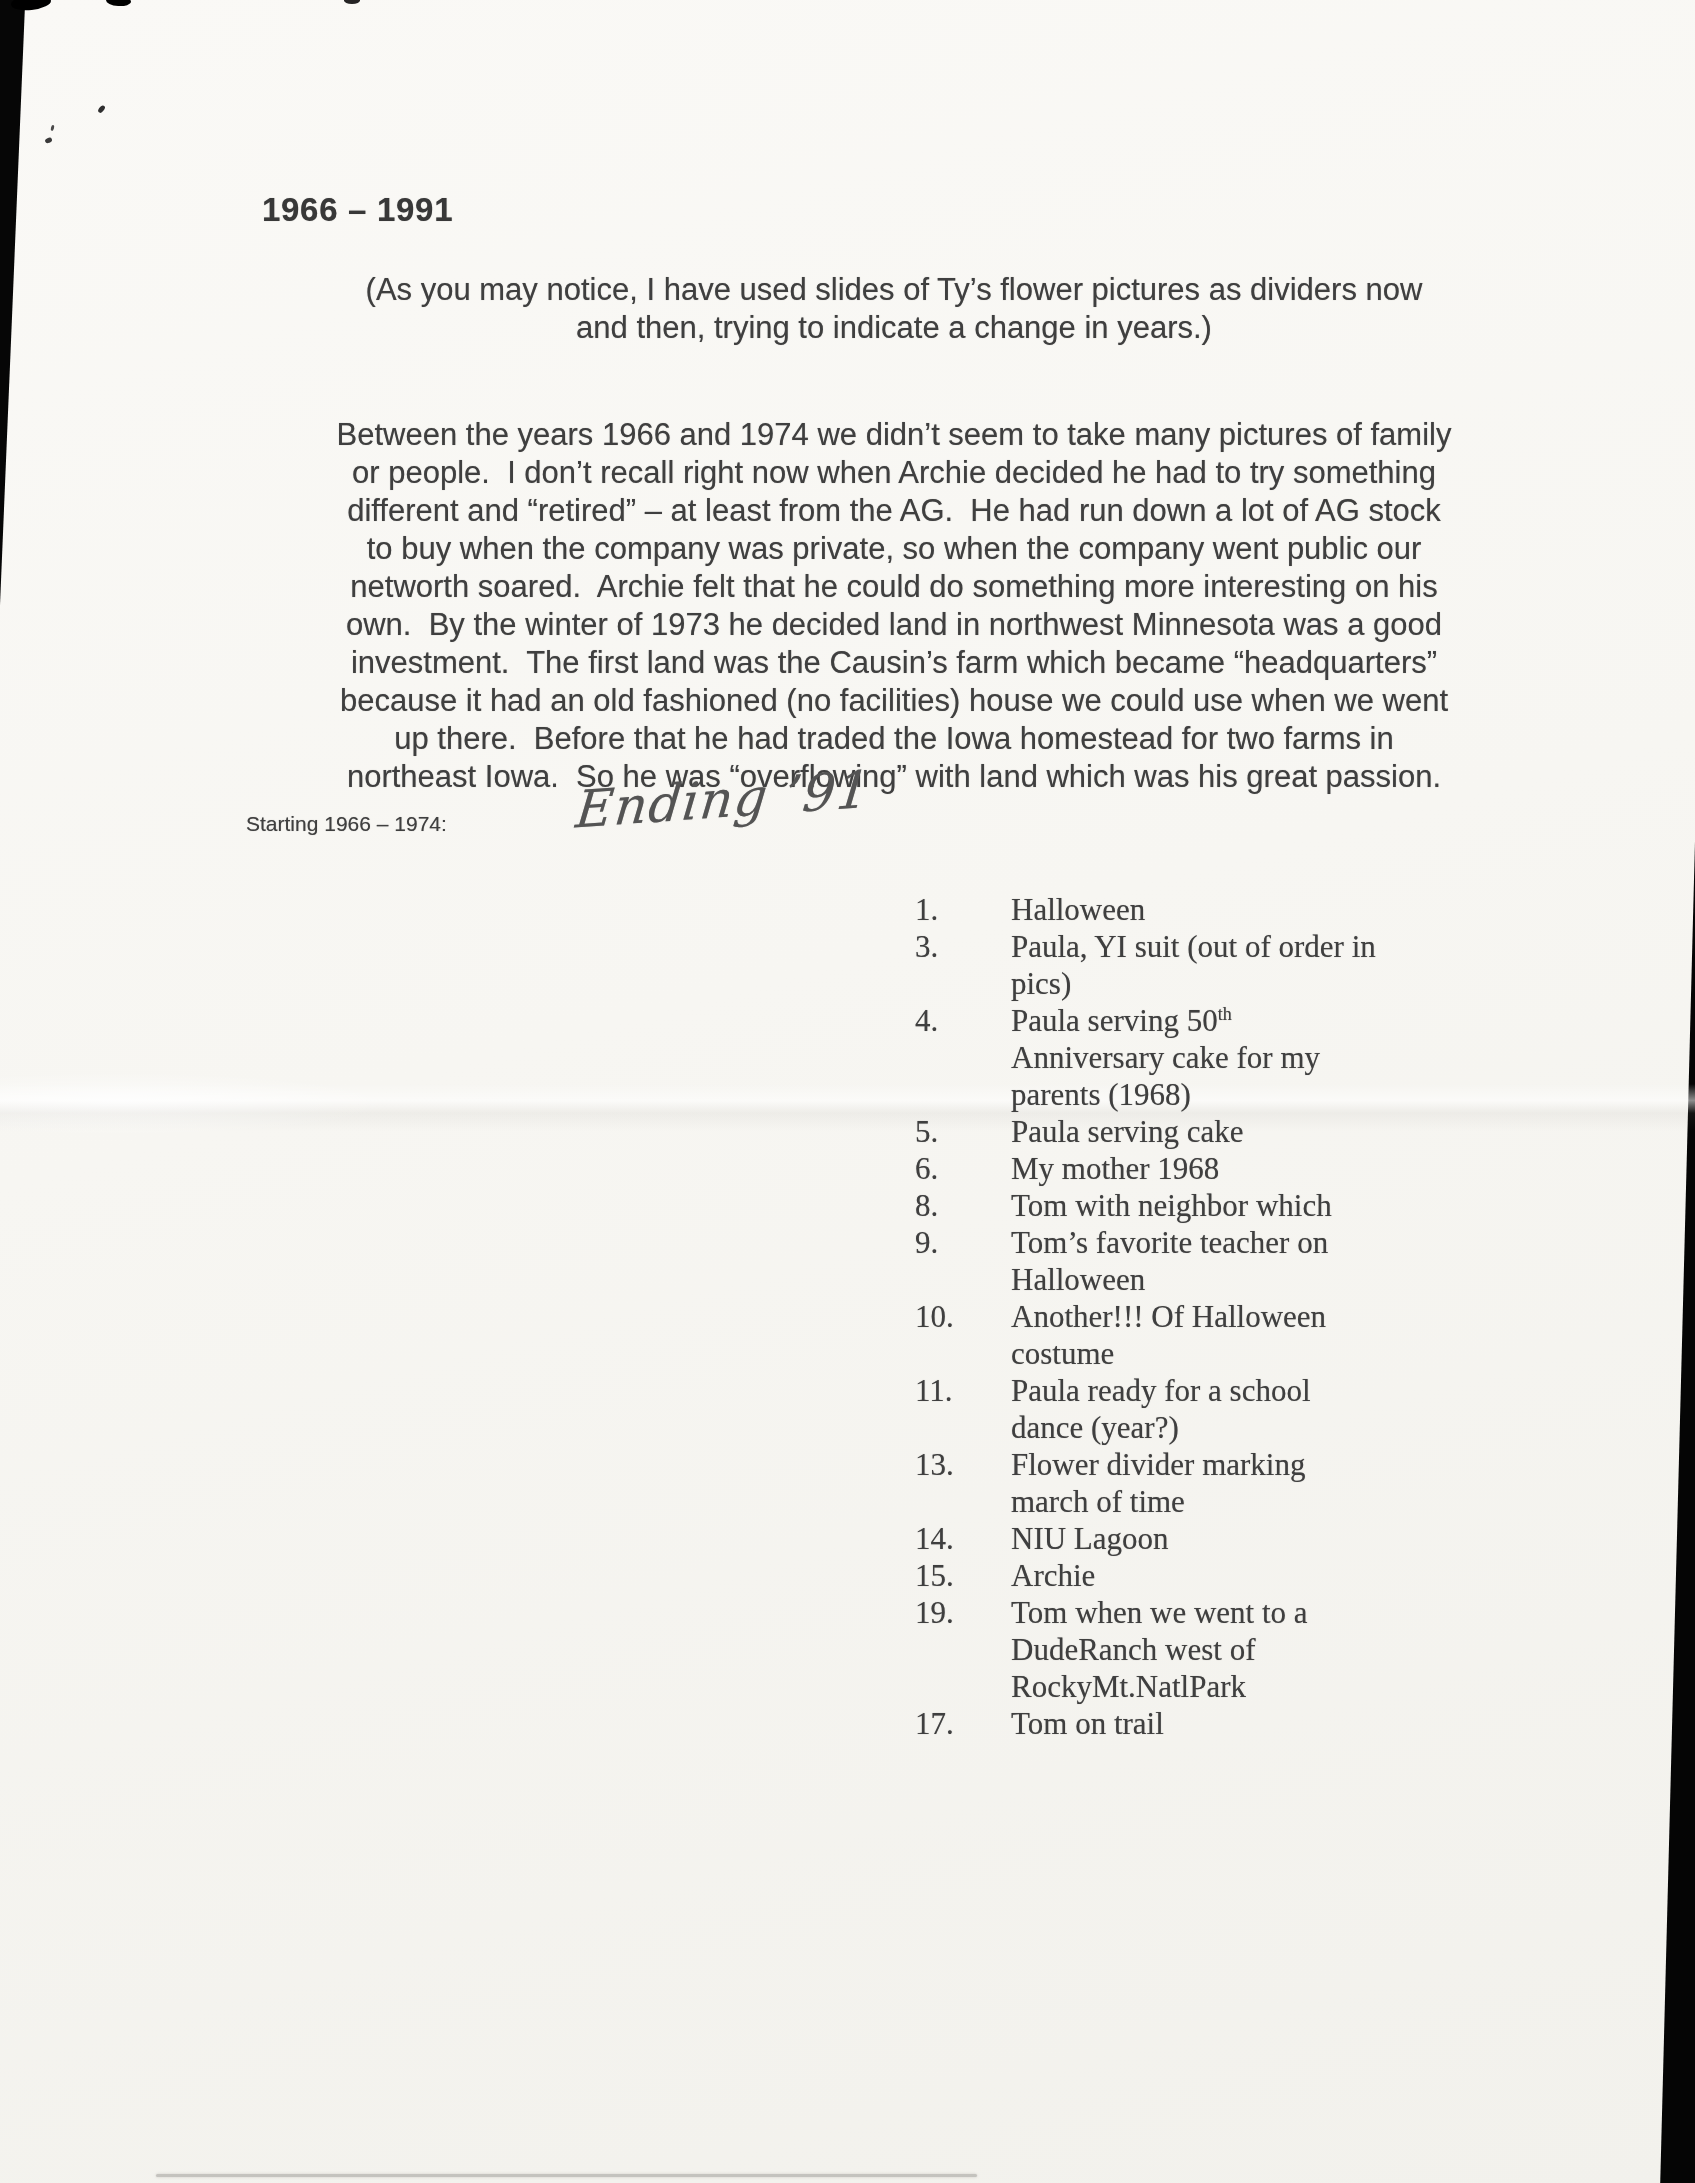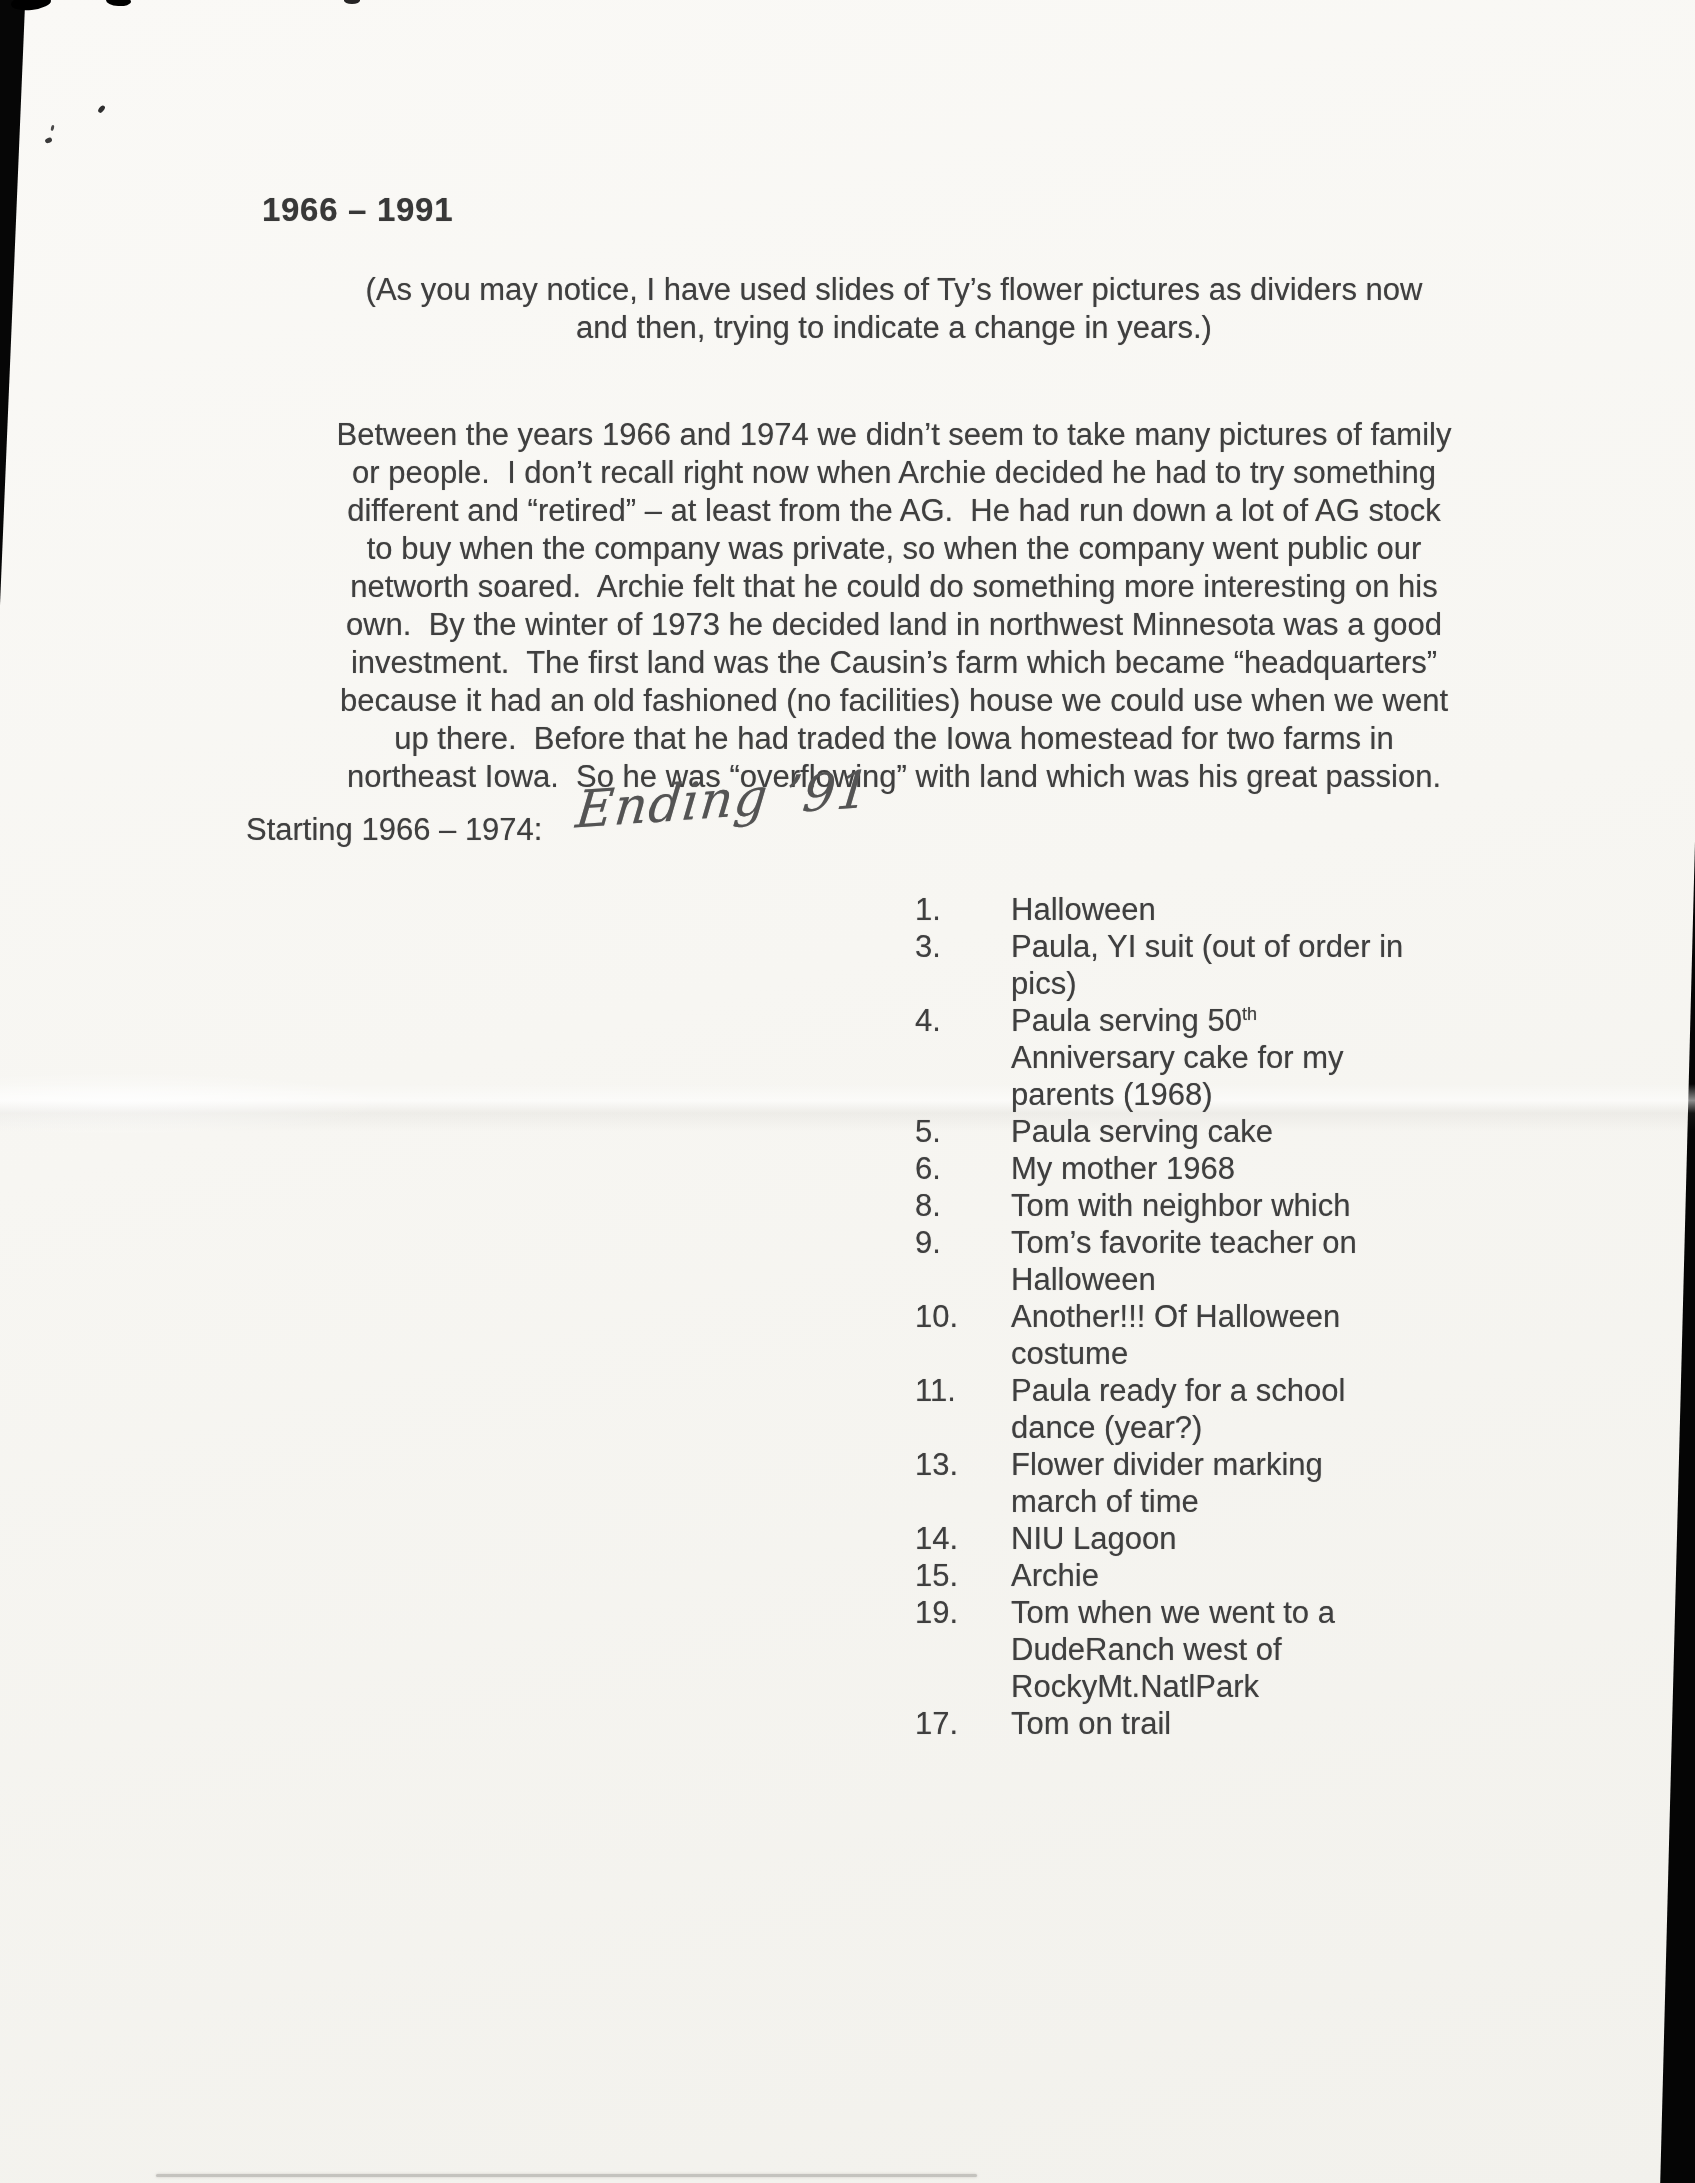--- a/index.html
+++ b/index.html
@@ -22,21 +22,21 @@
   }
   .para {
     white-space: pre-wrap;
     font-size: 31px;
     line-height: 38px;
     width: 1296px;
     text-align: center;
   }
   .intro { left: 246px; top: 271px; }
   .bodypara { left: 246px; top: 416px; }
-  .starting-row { left: 246px; top: 812px; font-size: 31px; }
+  .starting-row { left: 246px; top: 812px; font-size: 21px; }
   .handwriting {
     position: absolute;
     left: 576px; top: 770px;
     font-family: "DejaVu Serif", serif;
     font-style: italic;
     font-size: 51px;
     color: #545454;
     letter-spacing: 1.3px;
     transform: rotate(-4deg) skewX(-10deg);
     text-shadow: 0 0 0.7px rgba(80,80,80,0.5);
@@ -44,20 +44,21 @@
   .photo-list {
     left: 963px; top: 891px;
     width: 532px;
     font-size: 31px;
     line-height: 37px;
   }
   .list-item {
     padding-left: 48px;
     text-indent: -48px;
     white-space: pre-wrap;
+    font-family: Liberation Serif, serif;
   }
   .num { display: inline-block; width: 48px; }
   .sup { font-size: 58%; vertical-align: super; line-height: 0; }
 
   
   .artifact { position: absolute; }
   .wedge-tl {
     left: 0; top: 0; width: 40px; height: 605px;
     background: #060606;
     clip-path: polygon(0 0, 63% 0, 0 100%);

